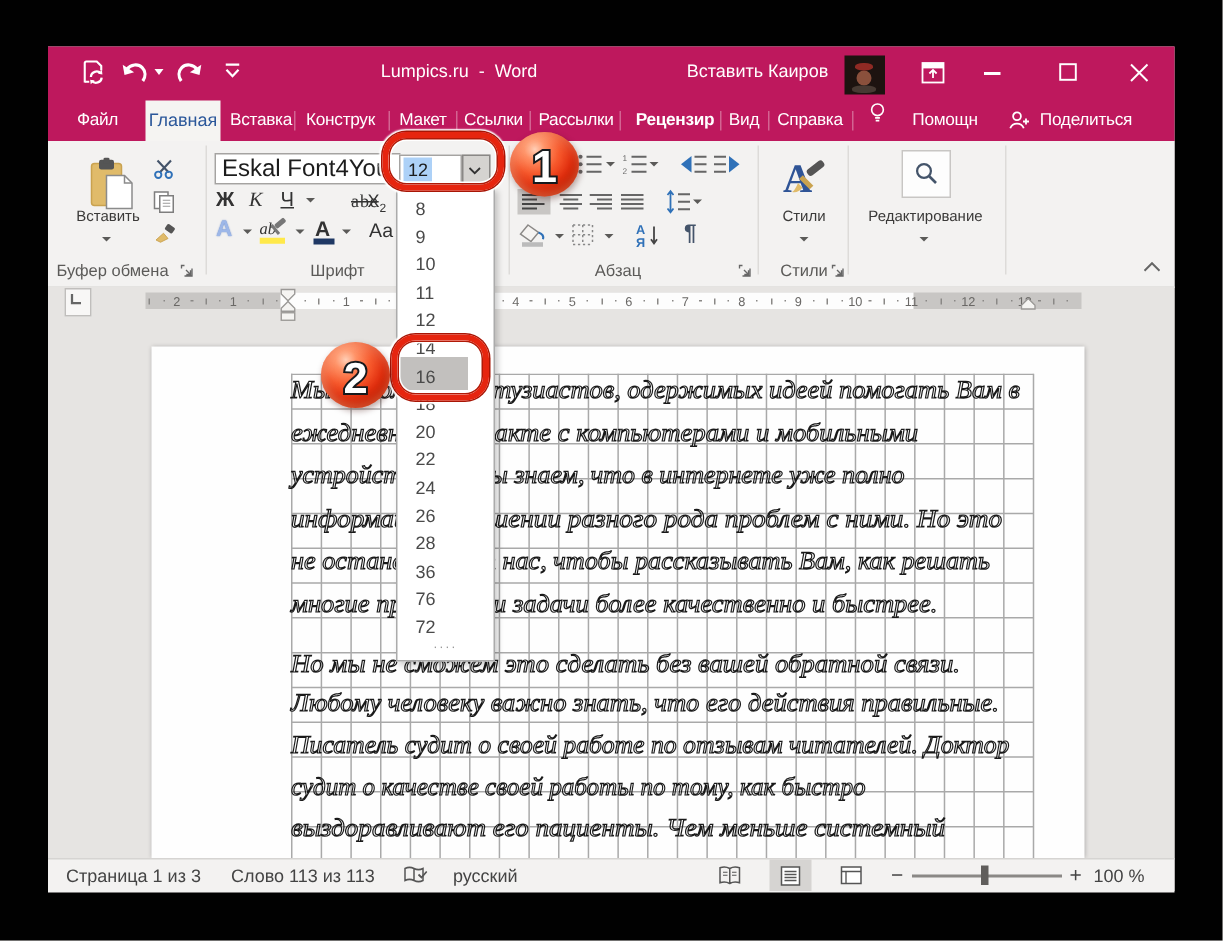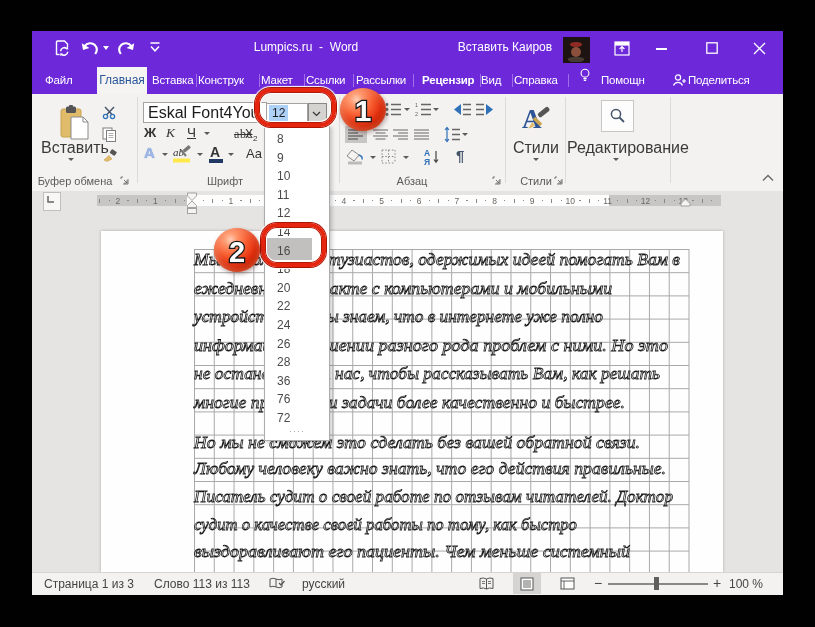--- a/index.html
+++ b/index.html
@@ -1,32 +1,32 @@
 <!DOCTYPE html>
 <html><head>
 <meta charset="utf-8">
 <style>
 html,body{margin:0;padding:0;}
 body{width:815px;height:627px;background:#010101;position:relative;overflow:hidden;
  font-family:"Liberation Sans",sans-serif;}
 .abs{position:absolute;}
 #win{position:absolute;left:32px;top:31px;width:751px;height:563px;background:#f3f2f1;}
 
-#titlebar{position:absolute;left:0;top:0;width:751px;height:63px;background:#6d28d9;}
+#titlebar{position:absolute;left:0;top:0;width:751px;height:63px;background:#be185d;}
 #title{position:absolute;left:164px;top:9px;width:220px;color:#fff;font-size:12px;text-align:center;}
 #user{position:absolute;left:408px;top:9px;width:130px;color:#fff;font-size:12px;text-align:center;}
 
-.tab{position:absolute;top:36px;height:27px;line-height:27px;color:#fff;font-size:11.5px;letter-spacing:-0.2px;text-align:left;}
+.tab{position:absolute;top:36px;height:27px;line-height:27px;color:#fff;font-size:11.5px;letter-spacing:-0.2px;text-align:center;}
 #activetab{position:absolute;left:65px;top:36px;width:50px;height:27px;background:#f5f4f2;color:#2b579a;font-size:12px;text-align:center;line-height:27px;}
 .tabsep{position:absolute;top:43px;width:1px;height:13px;background:rgba(255,255,255,0.33);}
 
 #ribbon{position:absolute;left:0;top:63px;width:751px;height:97px;background:#f3f2f1;border-bottom:1px solid #d3d1cf;}
 .gsep{position:absolute;top:3px;width:1px;height:86px;background:#dddbd9;}
 .glabel{position:absolute;top:81px;font-size:11px;color:#5b5a58;text-align:center;white-space:nowrap;}
-.icontext{font-size:16px;color:#3b3a39;}
+.icontext{font-size:10px;color:#3b3a39;}
 .caret{width:0;height:0;border-left:3px solid transparent;border-right:3px solid transparent;border-top:3px solid #5b5a58;position:absolute;}
 
 #docarea{position:absolute;left:0;top:160px;width:751px;height:381px;background:#e6e4e2;overflow:hidden;}
 #page{position:absolute;left:69px;top:40px;width:622px;height:341px;background:#fefefe;box-shadow:0 0 3px rgba(0,0,0,0.25);}
 
 .hw{position:absolute;font-family:"Liberation Serif",serif;font-style:italic;font-size:17px;color:transparent;-webkit-text-stroke:0.78px #191919;white-space:nowrap;transform-origin:0 50%;}
 
 #ruler{position:absolute;left:65px;top:4px;width:624px;height:11px;background:#c8c6c4;}
 #rulerwhite{position:absolute;left:90px;top:0;width:422px;height:11px;background:#fdfdfd;}
 .rnum{position:absolute;top:0.5px;font-size:8.5px;color:#6a6866;}

